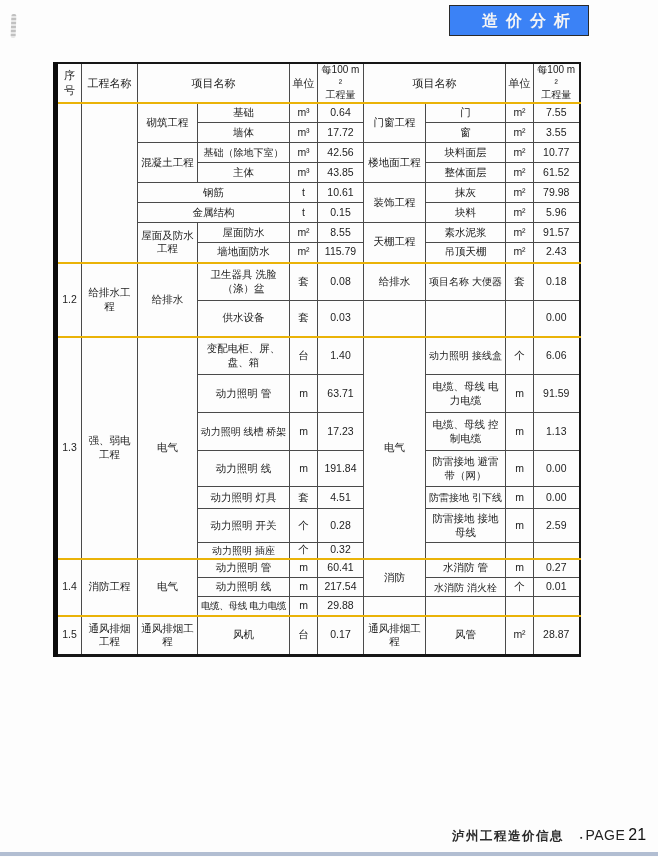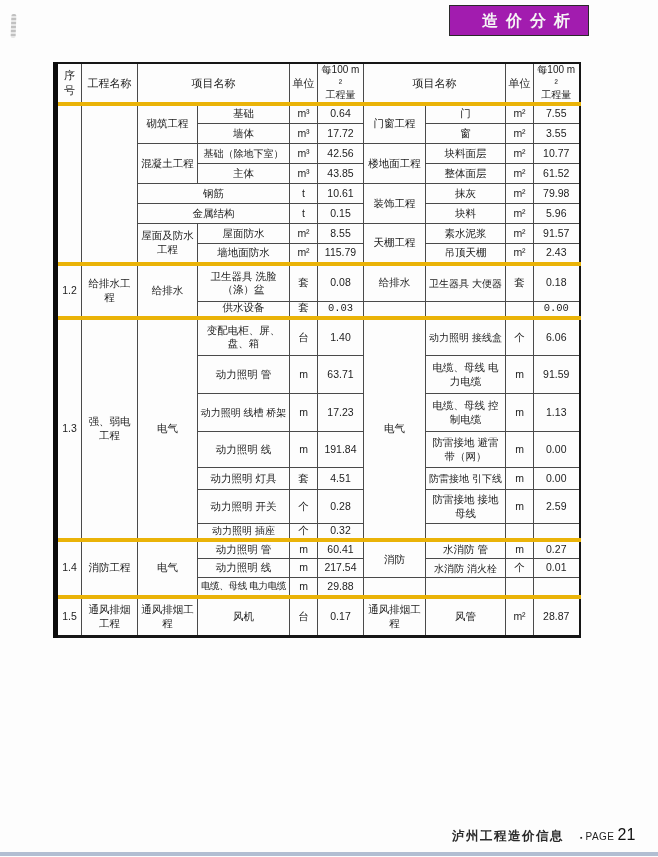--- a/index.html
+++ b/index.html
@@ -1,43 +1,43 @@
 <!DOCTYPE html>
 <html><head>
 <meta charset="utf-8">
 <style>
   html,body{margin:0;padding:0;}
   .page{position:relative;width:658px;height:857px;background:#fdfdfd;overflow:hidden;
         font-family:"Liberation Sans","DejaVu Sans",sans-serif;color:#1c1c1c;}
   
-  .banner{position:absolute;left:450px;top:6px;width:138px;height:29px;background:#a21caf;
+  .banner{position:absolute;left:450px;top:6px;width:138px;height:29px;background:#3b82f6;
           color:#f5f5f5;text-align:center;line-height:29px;font-size:16px;font-weight:bold;
           letter-spacing:8px;padding-left:22px;box-sizing:border-box;box-shadow:0 0 0 1px #2a2a2a;}
   
   .smudge{position:absolute;left:11px;top:14px;width:5px;height:24px;opacity:.45;border-radius:2px;
           background:repeating-linear-gradient(180deg,#777 0 2px,#ccc 2px 4px);transform:rotate(2deg);}
   
   table.cost{position:absolute;left:53px;top:62px;width:524px;border-collapse:collapse;
              table-layout:fixed;font-size:10.5px;line-height:1.3;
              border:2px solid #161616;border-left:5px solid #0c0c0c;border-bottom:3px solid #161616;}
   table.cost td{border:1px solid #4a4a4a;padding:0 2px;vertical-align:middle;text-align:center;
                 overflow:hidden;word-break:break-all;}
-  tr.sect td{border-top:4px solid #eab308;}
+  tr.sect td{border-top:2px solid #eab308;}
   td.grp,td.sub{text-align:left;padding-left:3px;}
   td.h{font-size:11px;}
   td.hl{text-align:left;padding-left:3px;}
   td.hq{font-size:10px;white-space:pre-line;line-height:1.25;}
   td.nw{white-space:nowrap;font-size:10px;}
   td.fit{white-space:nowrap;font-size:9.5px;letter-spacing:-0.3px;}
   td.r{text-align:right;padding-right:2px;}
   
   .footer{position:absolute;left:452px;top:826px;display:flex;align-items:baseline;}
   .footer .src{font-weight:bold;font-size:12.5px;letter-spacing:1.5px;color:#2a2a2a;}
   .footer .bullet{font-size:7px;margin:0 3px 0 16px;color:#222;}
-  .footer .pglab{font-size:10px;letter-spacing:.5px;color:#222;}
+  .footer .pglab{font-size:14px;letter-spacing:.5px;color:#222;}
   .footer .pgnum{font-size:16px;margin-left:3px;color:#111;}
   .bottom-rule{position:absolute;left:0;bottom:1px;width:658px;height:4px;background:#b2bed2;}
 </style>
 </head>
 <body>
 
 <div class="page">
 
   <div class="smudge"></div>
 
@@ -145,25 +145,25 @@
           <td class="qty">2.43</td>
         </tr>
         <tr class="sect" style="height: 38px;">
           <td rowspan="2" class="seq">1.2</td>
           <td rowspan="2" class="name">给排水工程</td>
           <td rowspan="2" class="grp">给排水</td>
           <td class="sub">卫生器具 洗脸（涤）盆</td>
           <td class="unit">套</td>
           <td class="qty">0.08</td>
           <td class="grp">给排水</td>
-          <td class="sub nw">卫生器具 大便器</td>
+          <td class="sub nw">项目名称 大便器</td>
           <td class="unit">套</td>
           <td class="qty">0.18</td>
         </tr>
-        <tr style="height: 16px; font-family: Liberation Mono, monospace;">
+        <tr style="height: 36px;">
           <td class="sub">供水设备</td>
           <td class="unit">套</td>
           <td class="qty">0.03</td>
           <td class="grp"></td>
           <td class="sub"></td>
           <td class="unit"></td>
           <td class="qty">0.00</td>
         </tr>
         <tr class="sect" style="height: 38px;">
           <td rowspan="7" class="seq">1.3</td>

